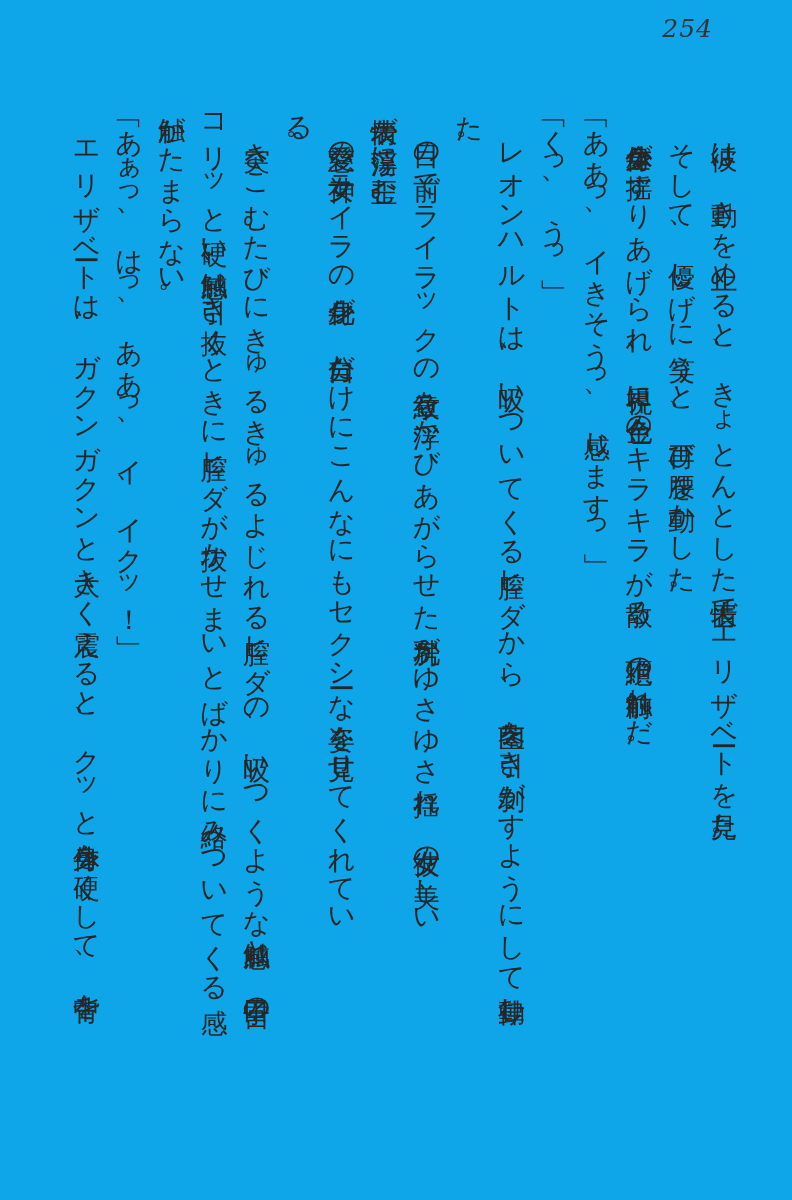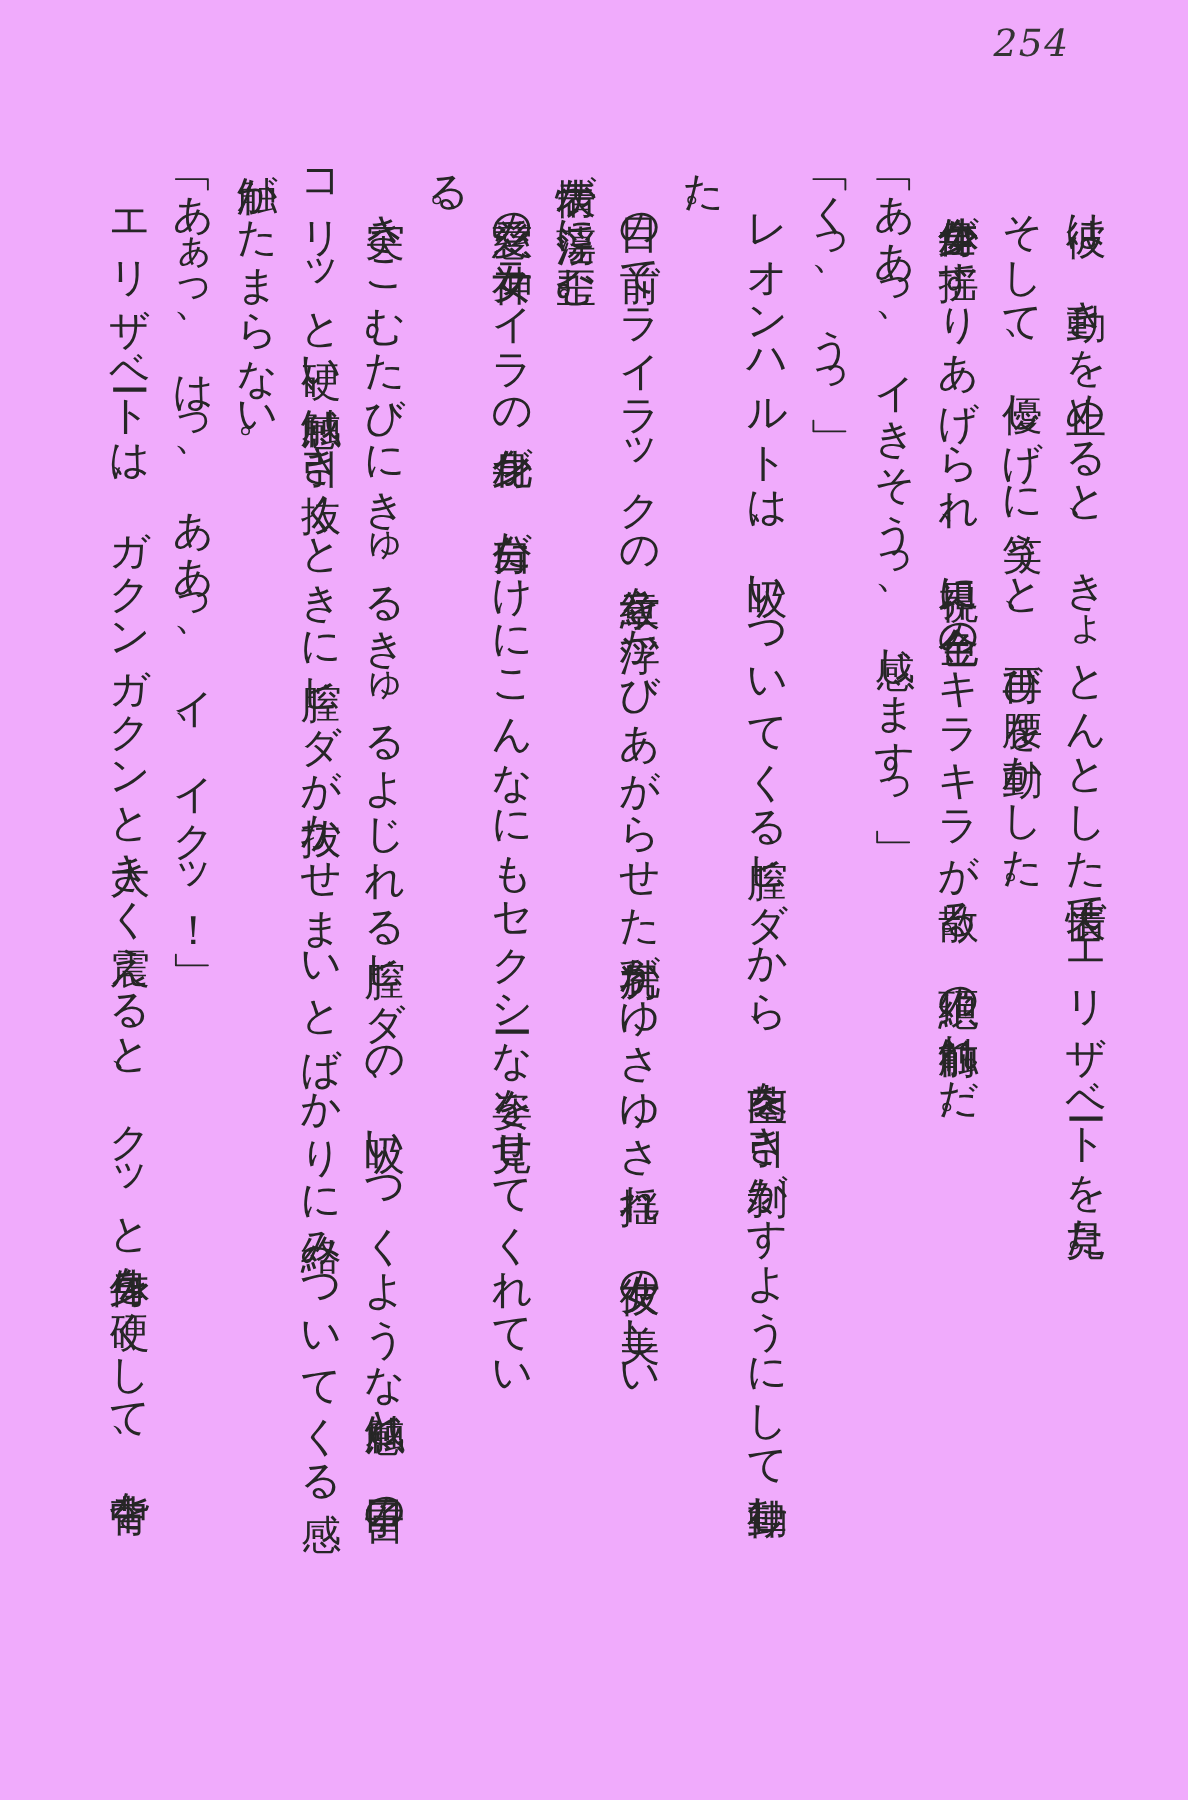--- a/index.html
+++ b/index.html
@@ -12,21 +12,21 @@
     background: #ffffff;
     overflow: hidden;
     position: relative;
     font-family: "Liberation Serif", "DejaVu Serif", serif;
   }
   .page {
     position: absolute;
     inset: 0;
     width: 792px;
     height: 1200px;
-    background: #f0abfc;
+    background: #0ea5e9;
   }
   .page-number {
     position: absolute;
     top: 14px;
     right: 79px;
     font-family: "DejaVu Serif", "Liberation Serif", serif;
     font-style: italic;
     font-size: 25px;
     letter-spacing: 1px;
     color: #343434;

